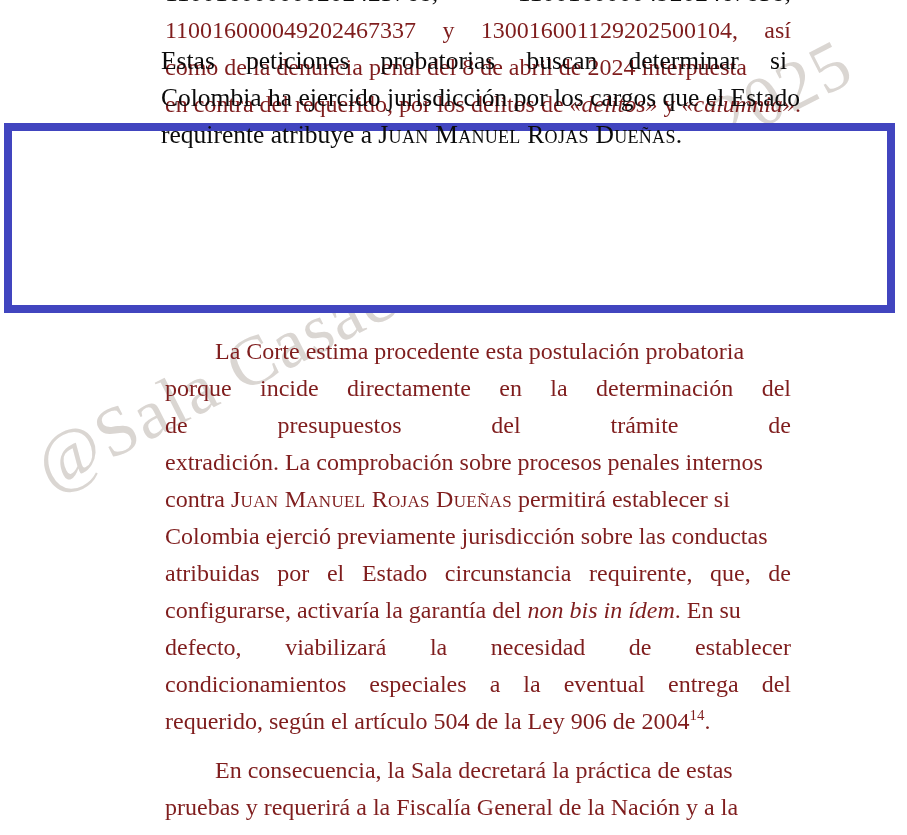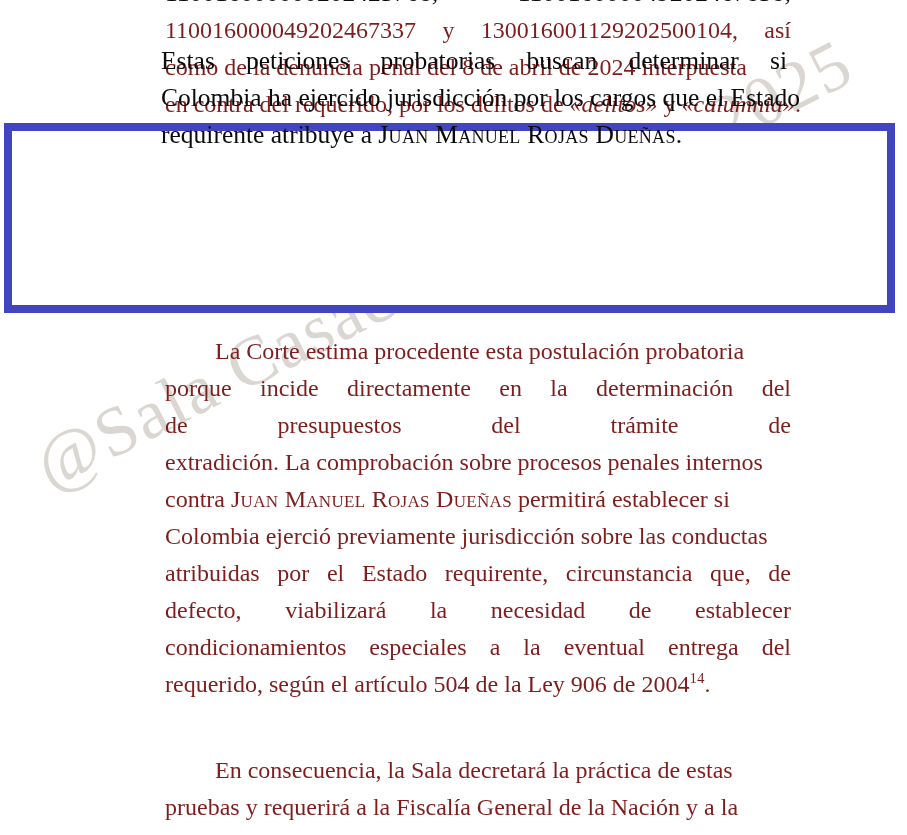--- a/index.html
+++ b/index.html
@@ -198,26 +198,27 @@
 
       <span class="line"><span>contra </span><span class="smallcaps">Juan Manuel Rojas Dueñas</span><span> permitirá establecer si</span></span>
 
       <span class="line">Colombia ejerció previamente jurisdicción sobre las conductas</span>
 
       <span class="line j">
         <span>atribuidas</span>
         <span>por</span>
         <span>el</span>
         <span>Estado</span>
+        <span>circunstancia</span>
         <span>requirente,</span>
-        <span>circunstancia</span>
         <span>que,</span>
         <span>de</span>
       </span>
 
+      <span class="line"><span>configurarse, activaría la garantía del </span><span class="ital">non bis in ídem</span><span>. En su</span></span>
 
       <span class="line j">
         <span>defecto,</span>
         <span>viabilizará</span>
         <span>la</span>
         <span>necesidad</span>
         <span>de</span>
         <span>establecer</span>
       </span>
 

